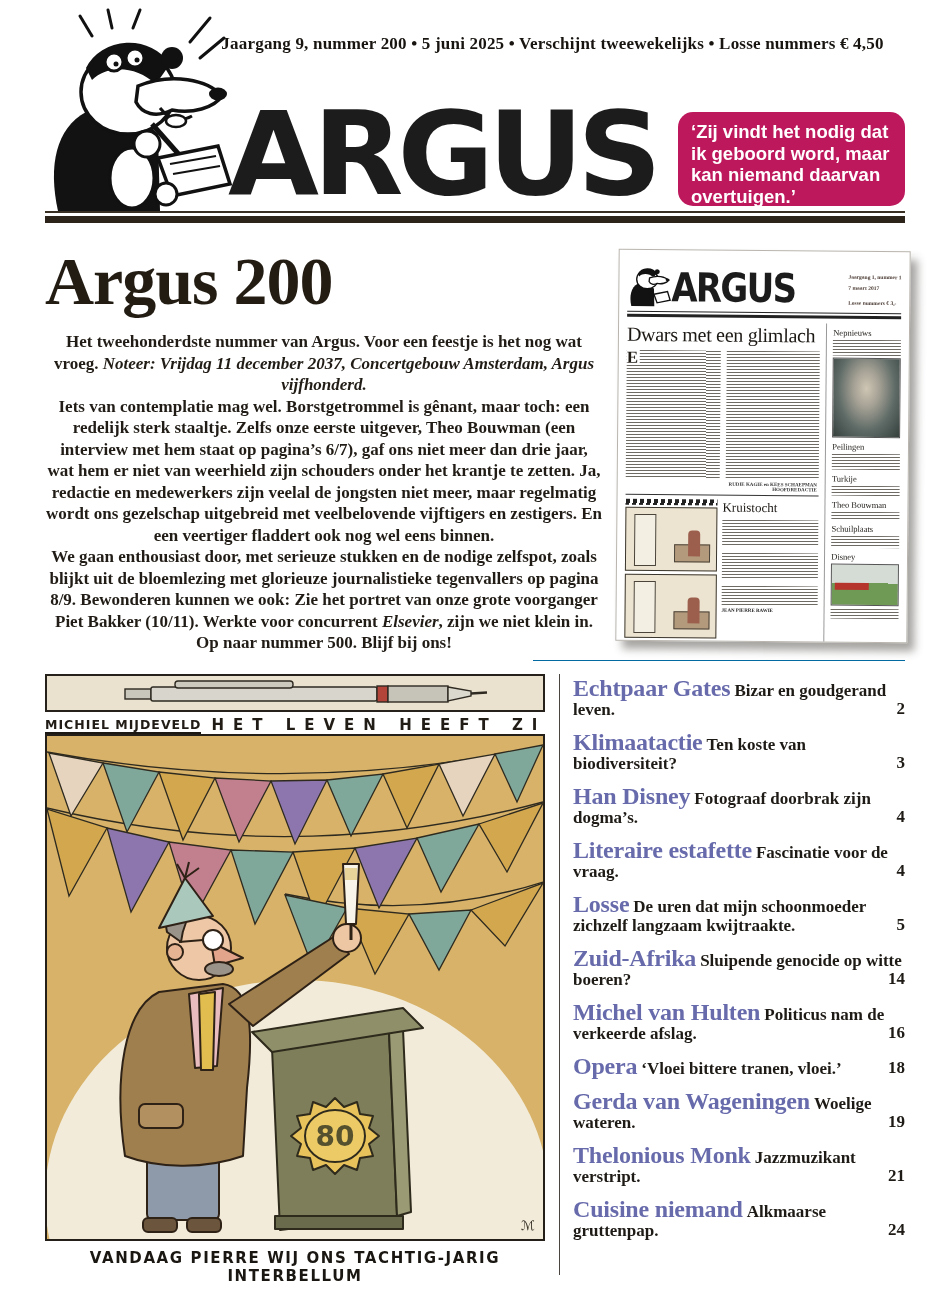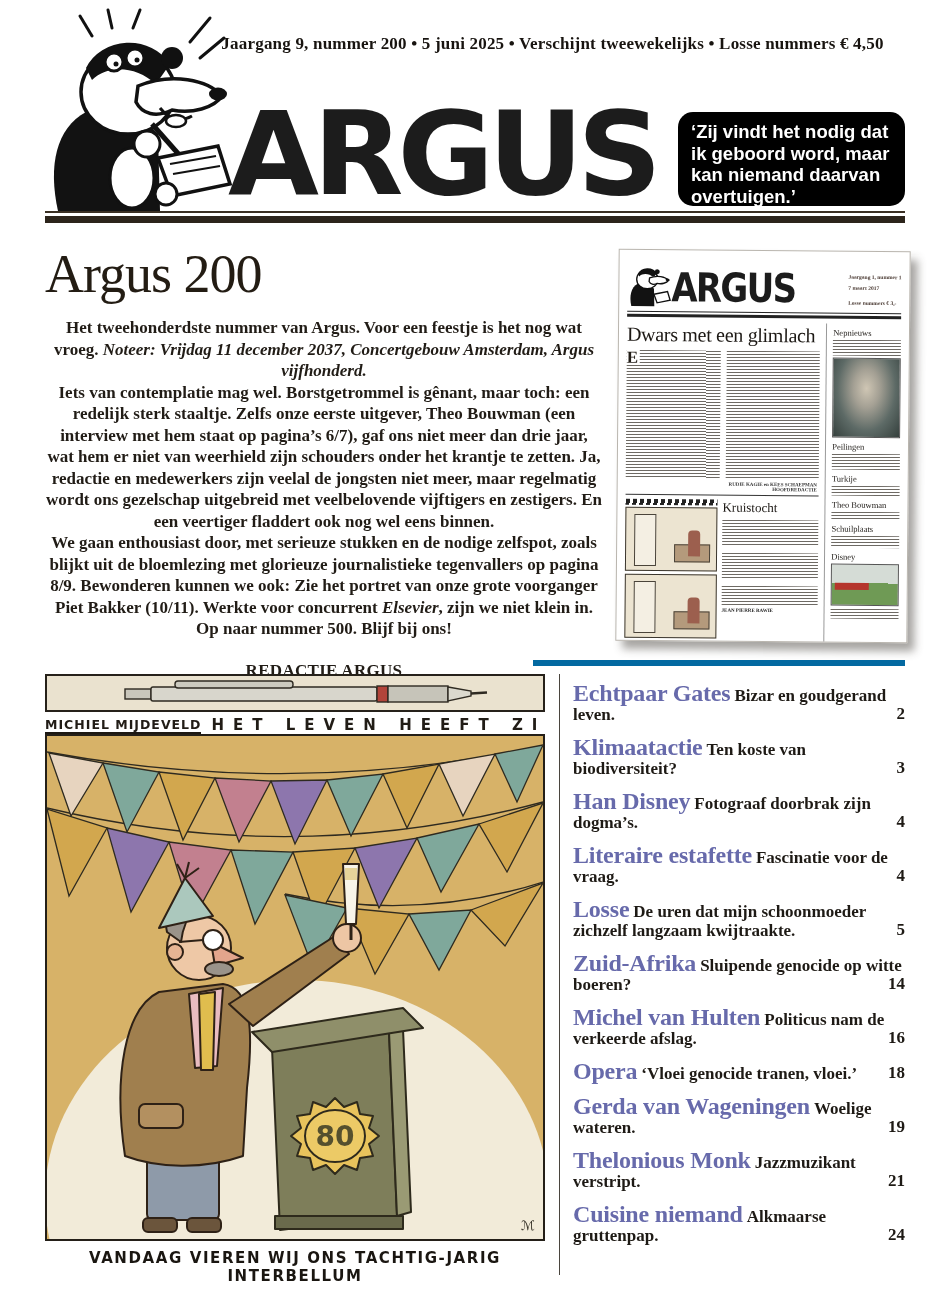--- a/index.html
+++ b/index.html
@@ -4,29 +4,29 @@
 <style>
   html,body{margin:0;padding:0;background:#888;}
   .page{position:relative;width:945px;height:1315px;background:#ffffff;margin:0 auto;overflow:hidden;
         font-family:"Liberation Serif", serif;color:#211c16;}
   
   .issue-line{position:absolute;left:200px;right:40px;top:34px;text-align:center;
               font-size:17px;font-weight:700;letter-spacing:.2px;color:#181410;}
   .badger{position:absolute;left:40px;top:6px;}
   .argus-logo{position:absolute;left:228px;top:96px;}
   .quote-box{position:absolute;left:678px;top:112px;width:227px;height:94px;box-sizing:border-box;
-             background:#000000;border-radius:15px;padding:9px 12px 6px 13px;
+             background:#be185d;border-radius:15px;padding:9px 12px 6px 13px;
              font-family:"Liberation Sans",sans-serif;color:#fff;}
   .quote-text{font-size:18.5px;line-height:1.17;font-weight:700;}
   .quote-page{text-align:right;font-size:18px;font-weight:700;margin-top:1px;}
   .rule-thin{position:absolute;left:45px;width:860px;top:211px;height:2px;background:#3a2f23;}
   .rule-thick{position:absolute;left:45px;width:860px;top:216px;height:7px;background:#2c241b;}
   
   .article{position:absolute;left:45px;top:247px;width:558px;}
-  .headline{font-size:54px;font-weight:400;letter-spacing:-1px;line-height:1;margin:0 0 16px 0;color:#231c13;}
+  .headline{font-size:68px;font-weight:700;letter-spacing:-1px;line-height:1;margin:0 0 16px 0;color:#231c13;}
   .article p{margin:0;font-size:17px;line-height:21.5px;font-weight:700;text-align:center;}
   .signoff{margin-top:20px !important;font-size:16.5px;letter-spacing:.3px;}
   
   .thumb{position:absolute;left:617px;top:250px;width:292px;height:392px;background:#fff;
          border:1px solid #b9b5ae;box-shadow:7px 8px 9px rgba(60,55,48,.45);
          transform:rotate(.5deg);box-sizing:border-box;padding:7px 8px;overflow:hidden;}
   .t-head{display:flex;align-items:flex-end;height:50px;}
   .t-info{margin-left:auto;text-align:left;font-size:5.5px;font-weight:700;color:#4a3a33;line-height:2;}
   .t-rule{border-top:1px solid #222;border-bottom:3px solid #222;height:2px;margin:4px 0 5px 0;}
   .t-row{display:flex;}
@@ -63,21 +63,21 @@
   .cartoon-titlebar{display:flex;align-items:flex-end;height:21px;margin:1px 0 0 0;white-space:nowrap;overflow:hidden;}
   .cartoon-author{font-family:"DejaVu Sans",sans-serif;font-weight:700;font-size:12.5px;letter-spacing:1px;
                   border-bottom:2px solid #1c1813;transform-origin:left;display:inline-block;}
   .cartoon-title{font-family:"DejaVu Sans",sans-serif;font-weight:700;font-size:15px;letter-spacing:9px;margin-left:10px;}
   .panel-frame{border:2px solid #241f18;line-height:0;}
   .caption{margin-top:8px;text-align:center;font-family:"DejaVu Sans",sans-serif;font-weight:600;
            font-size:15px;letter-spacing:1.6px;color:#1a1611;}
   
   .vrule{position:absolute;left:559px;top:674px;width:1px;height:601px;background:#4a453e;}
   .toc{position:absolute;left:533px;top:660px;width:372px;box-sizing:border-box;
-       border-top:6px solid #0369a1;padding:15px 0 0 40px;}
+       border-top:1px solid #0369a1;padding:15px 0 0 40px;}
   .toc-item{position:relative;margin-bottom:11px;line-height:19px;}
   .toc-title{font-size:24px;line-height:24px;font-weight:700;color:#676aab;letter-spacing:-.2px;}
   .toc-desc{font-size:17px;font-weight:700;color:#1e1a15;}
   .toc-page{position:absolute;right:0;bottom:1px;font-size:17px;font-weight:700;color:#1e1a15;}
 </style>
 </head>
 <body>
 
 <div class="page">
 
@@ -300,21 +300,21 @@
           <rect x="228" y="480" width="128" height="13" fill="#6a6a4c"></rect>
           <g>
             <polygon fill="#e8c35c" points="288,362 297,371 310,366 313,378 326,380 322,392 332,400 322,408 326,420 313,422 310,434 297,429 288,438 279,429 266,434 263,422 250,420 254,408 244,400 254,392 250,380 263,378 266,366 279,371"></polygon>
             <ellipse cx="288" cy="400" rx="30" ry="26" fill="#ecca66"></ellipse>
             <text x="288" y="410" text-anchor="middle" font-family="'DejaVu Sans',sans-serif" font-size="28" font-weight="bold" fill="#55502e" stroke="none">80</text>
           </g>
         </g>
         <text x="474" y="494" font-family="'DejaVu Sans',sans-serif" font-size="13" fill="#2e2a20">ℳ</text>
       </svg>
     </div>
-    <div class="caption">VANDAAG VIEREN WIJ ONS TACHTIG-JARIG INTERBELLUM</div>
+    <div class="caption">VANDAAG PIERRE WIJ ONS TACHTIG-JARIG INTERBELLUM</div>
   </div>
 
   <div class="vrule"></div>
   <div class="toc">
     <div class="toc-item">
       <span class="toc-title">Echtpaar Gates</span>
       <span class="toc-desc">Bizar en goudgerand leven.</span>
       <span class="toc-page">2</span>
     </div>
     <div class="toc-item">
@@ -342,21 +342,21 @@
       <span class="toc-desc">Sluipende genocide op witte boeren?</span>
       <span class="toc-page">14</span>
     </div>
     <div class="toc-item">
       <span class="toc-title">Michel van Hulten</span>
       <span class="toc-desc">Politicus nam de verkeerde afslag.</span>
       <span class="toc-page">16</span>
     </div>
     <div class="toc-item">
       <span class="toc-title">Opera</span>
-      <span class="toc-desc">‘Vloei genocide tranen, vloei.’</span>
+      <span class="toc-desc">‘Vloei bittere tranen, vloei.’</span>
       <span class="toc-page">18</span>
     </div>
     <div class="toc-item">
       <span class="toc-title">Gerda van Wageningen</span>
       <span class="toc-desc">Woelige wateren.</span>
       <span class="toc-page">19</span>
     </div>
     <div class="toc-item">
       <span class="toc-title">Thelonious Monk</span>
       <span class="toc-desc">Jazzmuzikant verstript.</span>

